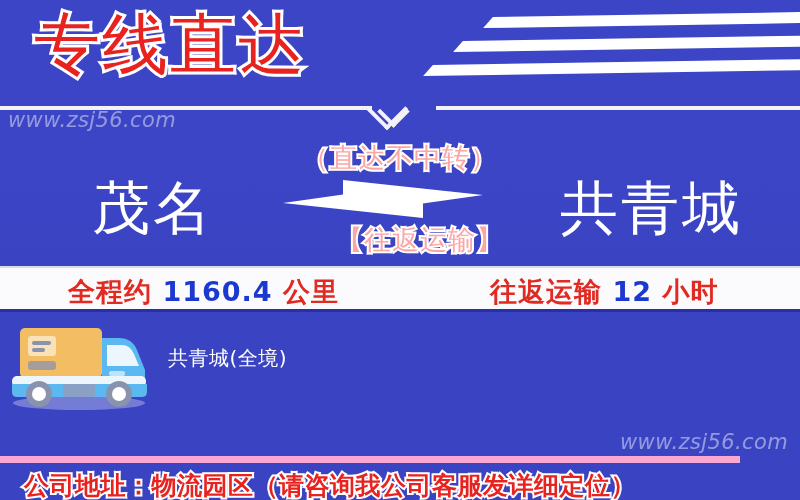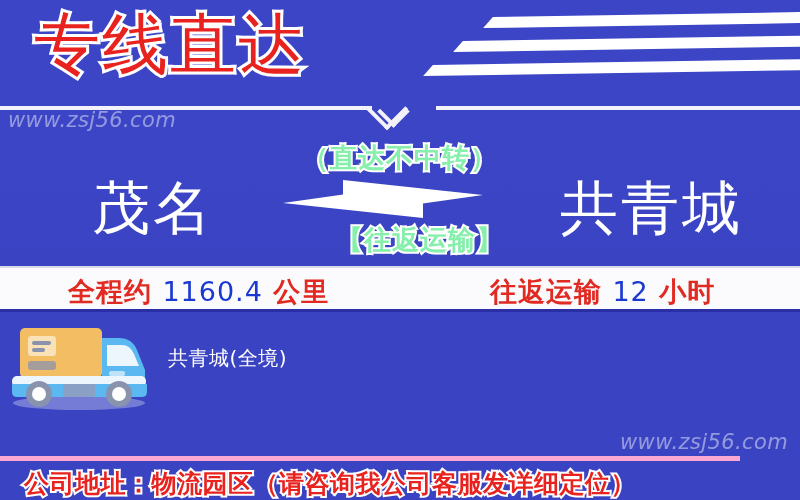--- a/index.html
+++ b/index.html
@@ -95,23 +95,23 @@
   }
   .city-origin { left: 92px; }
   .city-dest   { left: 528px; margin-left: 32px; }
 
   
   .badge {
     position: absolute;
     left: 0;
     width: 800px;
     text-align: center;
-    color: #86efac;
+    color: #fca5a5;
     font-size: 27px;
-    font-weight: 700;
+    font-weight: 400;
     letter-spacing: 1px;
     -webkit-text-stroke: 4px #ffffff;
     paint-order: stroke fill;
     white-space: nowrap;
   }
   .badge-top    { top: 140px; }
   .badge-bottom { top: 222px; padding-left: 20px; }
 
   
   .arrows { position: absolute; left: 283px; top: 178px; width: 200px; height: 42px; }
@@ -135,21 +135,21 @@
     font-size: 27px;
     font-weight: 700;
     letter-spacing: 1px;
     white-space: nowrap;
     color: #e02a22;
   }
   .band-distance { left: 68px; }
   .band-time     { left: 490px; }
   .band-item .num {
     color: #1b38d0;
-    font-weight: 400;
+    font-weight: 700;
     font-family: "DejaVu Sans", "Liberation Sans", sans-serif;
   }
 
   
   .truck-wrap { position: absolute; left: 6px; top: 318px; width: 150px; height: 92px; }
   .coverage {
     position: absolute;
     left: 168px;
     top: 345px;
     color: #ffffff;
@@ -159,21 +159,21 @@
   }
 
   
   .bottom-bar {
     position: absolute;
     left: 0;
     top: 456px;
     width: 740px;
     height: 44px;
     background: #3a44c3;
-    border-top: 5px solid #f9a8d4;
+    border-top: 7px solid #f9a8d4;
     box-sizing: border-box;
   }
   .bottom-text {
     position: absolute;
     left: 24px;
     top: 6px;
     color: #e8231f;
     font-size: 25px;
     font-weight: 700;
     letter-spacing: 0.5px;

